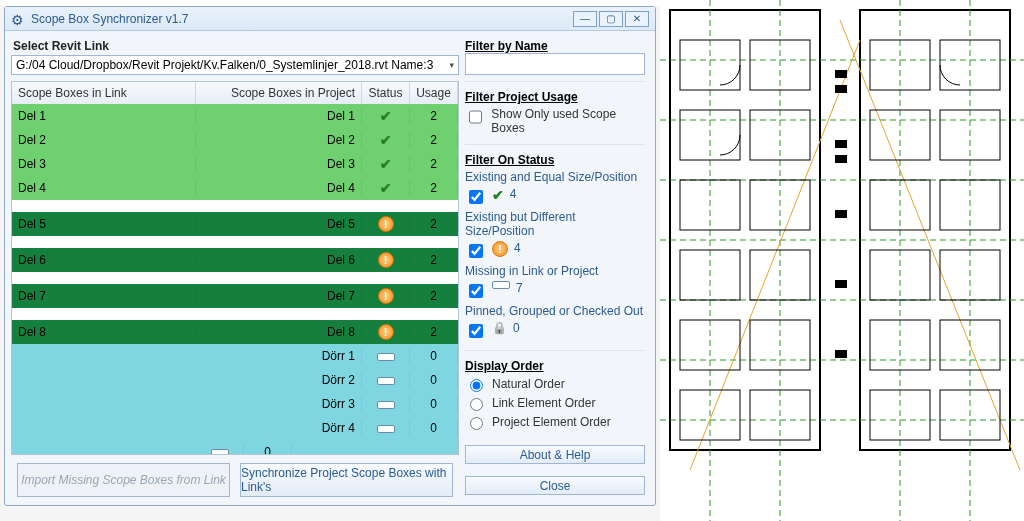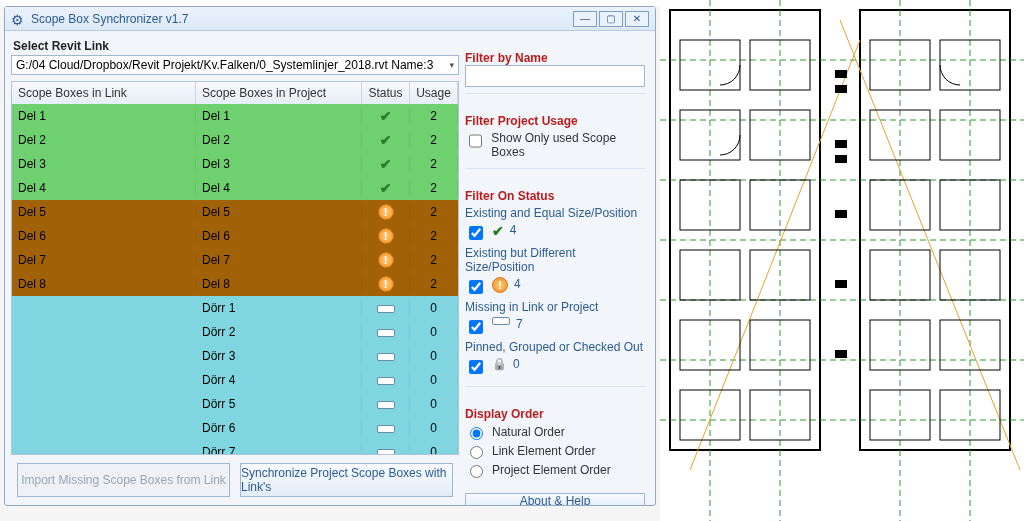--- a/index.html
+++ b/index.html
@@ -37,49 +37,49 @@
   .leftcol { width:448px; display:flex; flex-direction:column; }
   .rightcol { width:180px; display:flex; flex-direction:column; gap:6px;}
   .group-label { font-weight:bold; color:#222; margin:2px 0 2px 2px;}
   .select-row { display:flex;justify-content:flex-end; }
   .combo { flex:1; border:1px solid #9fb7d4; background:#fff; height:20px; padding:1px 4px; display:flex; align-items:center;}
   .combo .arrow { margin-left:auto; font-size:9px; color:#555;}
   .table-wrap { flex:1; margin-top:6px; border:1px solid #b3c4da; background:#fff; overflow:hidden; display:flex; flex-direction:column;}
   .thead { display:flex; background:linear-gradient(#f8fafc,#e6edf5);}
   .thead .th { border-right:1px solid #cbd7e6; padding:4px 6px; color:#333; font-weight:400;}
   .c-link { width:184px;}
-  .c-proj { width:166px;}
+  .c-proj { width:166px;text-align:right;}
   .c-status { width:48px; text-align:center;}
   .c-usage { width:48px; text-align:center;}
   .tbody { flex:1; overflow:auto;}
   .tr { display:flex; height:24px; align-items:center;}
   .tr .td { padding:0 6px; border-right:1px solid rgba(0,0,0,0.06);}
   .tr .td.c-link { width:184px;}
   .tr .td.c-proj { width:166px;}
   .tr .td.c-status { width:48px; text-align:center;}
   .tr .td.c-usage { width:48px; text-align:center;}
   .row-green { background:#6ed06e;}
-  .row-orange { background:#a16207;}
+  .row-orange { background:#15803d;margin-top:12px;}
   .row-cyan { background:#7fd6e0;}
   .ico { display:inline-block; vertical-align:middle;}
   .ico-check::before { content:"✔"; color:#297f29; font-weight:bold; font-size:14px;}
   .ico-warn { width:16px;height:16px;border-radius:50%;background:radial-gradient(circle,#ffcf7a,#f28a1b);border:1px solid #d9730c;display:inline-flex;align-items:center;justify-content:center;color:#fff;font-weight:bold;font-size:11px;}
   .ico-warn::before { content:"!";}
   .ico-missing { width:18px;height:8px;border:1px solid #6b8bad;border-radius:2px;background:#fff;display:inline-block;}
   .ico-lock::before { content:"🔒"; color:#888; filter:grayscale(1);}
   .panel input[type=text]{ width:100%; border:1px solid #9fb7d4; height:22px; padding:2px 4px; background:#fff;}
   .panel { border-bottom:1px solid #dbe4ef; padding-bottom:6px;}
   .chk-row { display:flex; gap:6px; margin:3px 0; color:#2b5b91;}
   .chk-row.plain { color:#333; }
   .chk-row input { width:14px;height:14px;}
   .btn { border:1px solid #9fb7d4; background:linear-gradient(#f8fbff,#e2ecf7); height:28px; border-radius:0; color:#2b5b91; display:flex;align-items:center;justify-content:center; cursor:pointer;}
-  .btn.disabled { color:#9aa6b3; background:#eef2f6;}
+  .btn.disabled { color:#9aa6b3; background:#eef2f6;font-style:italic;}
   .footer { display:flex; gap:10px; padding:8px 6px;}
   .footer .btn { flex:1; height:34px;}
-  .rightcol .section-title { font-weight:bold; color:#b91c1c; margin-top:14px;}
+  .rightcol .section-title { font-weight:bold; color:#000000; margin-top:2px;text-decoration:underline;}
   .radio-row { display:flex; align-items:center; gap:6px; margin:3px 0; color:#333;}
   .floorplan {
     position:absolute; left:660px; top:0; width:364px; height:521px;
     background:#fff; overflow:hidden;
   }
   .floorplan svg { width:100%; height:100%; }
   .backstrip { position:absolute; left:0; top:0; width:660px; height:6px; background:#fff;}
 </style>
 </head>
 <body>
@@ -291,21 +291,20 @@
               <div class="td c-usage">0</div>
             </div>
             <div class="tr row-cyan">
               <div class="td c-link"></div>
               <div class="td c-proj">Dörr 4</div>
               <div class="td c-status"><span class="ico ico-missing"></span></div>
               <div class="td c-usage">0</div>
             </div>
             <div class="tr row-cyan">
               <div class="td c-link"></div>
-              <div class="td c-proj">Dörr 5</div>
               <div class="td c-status"><span class="ico ico-missing"></span></div>
               <div class="td c-usage">0</div>
             </div>
             <div class="tr row-cyan">
               <div class="td c-link"></div>
               <div class="td c-proj">Dörr 6</div>
               <div class="td c-status"><span class="ico ico-missing"></span></div>
               <div class="td c-usage">0</div>
             </div>
             <div class="tr row-cyan">

